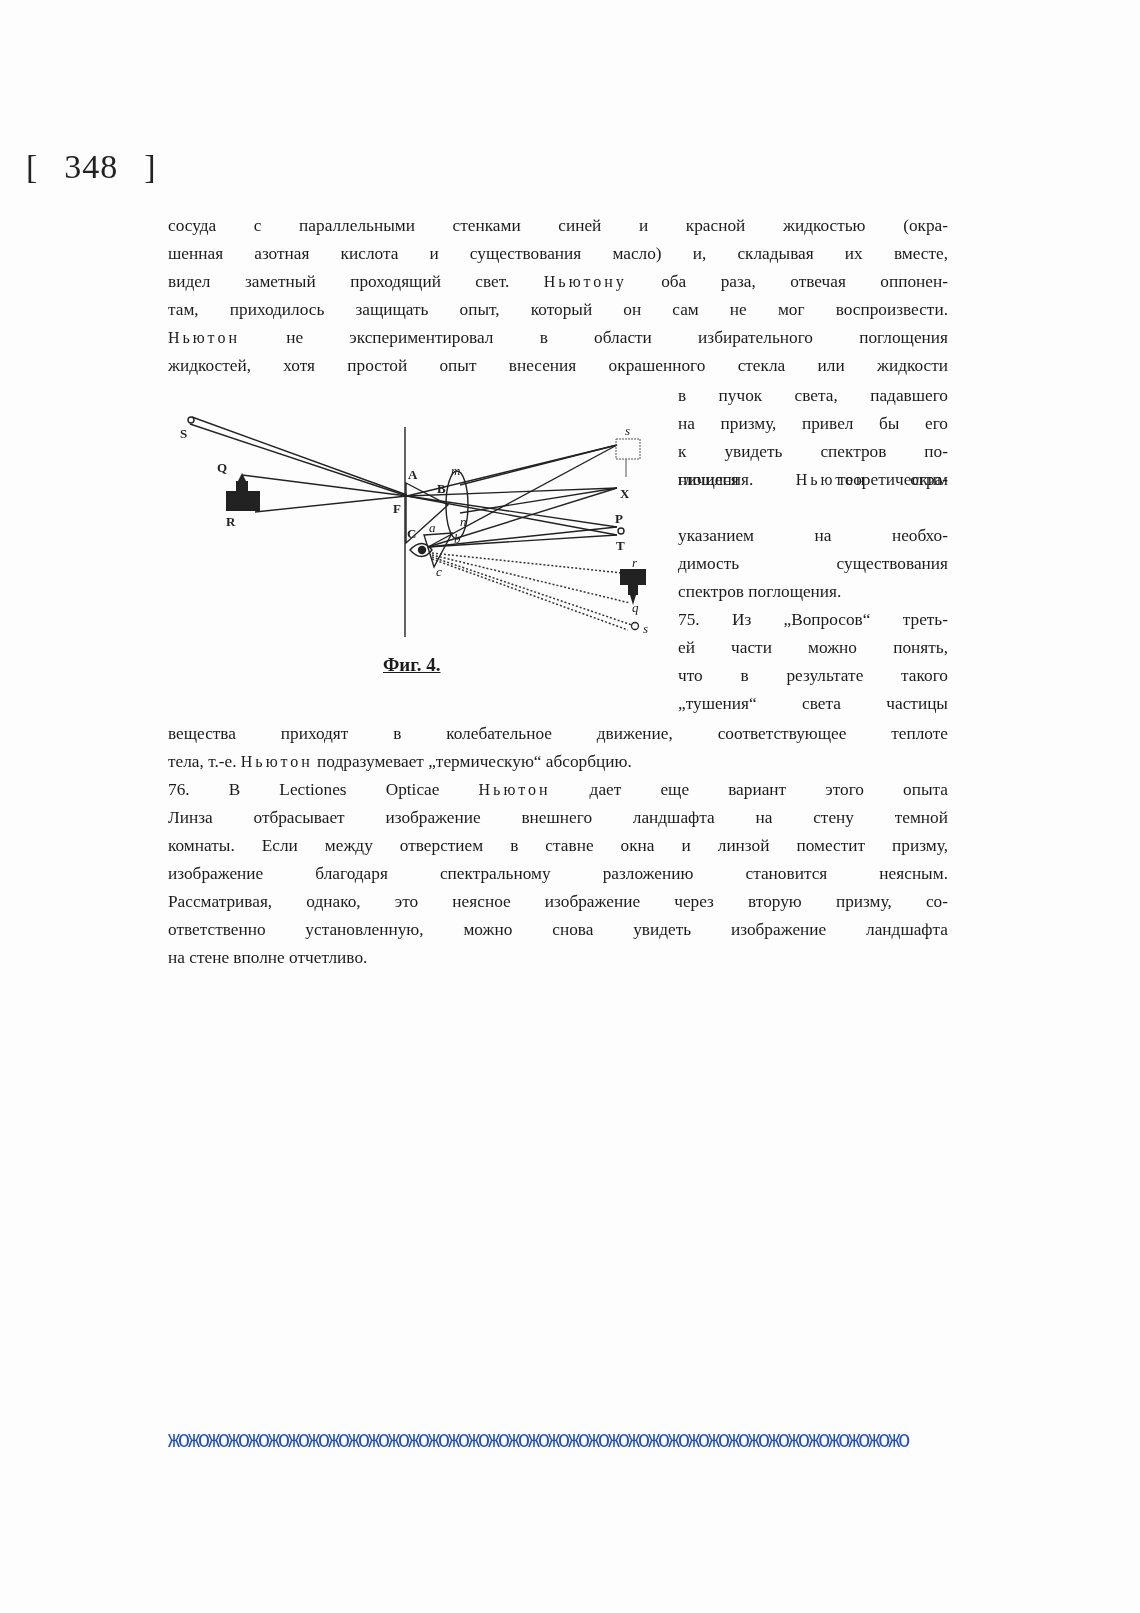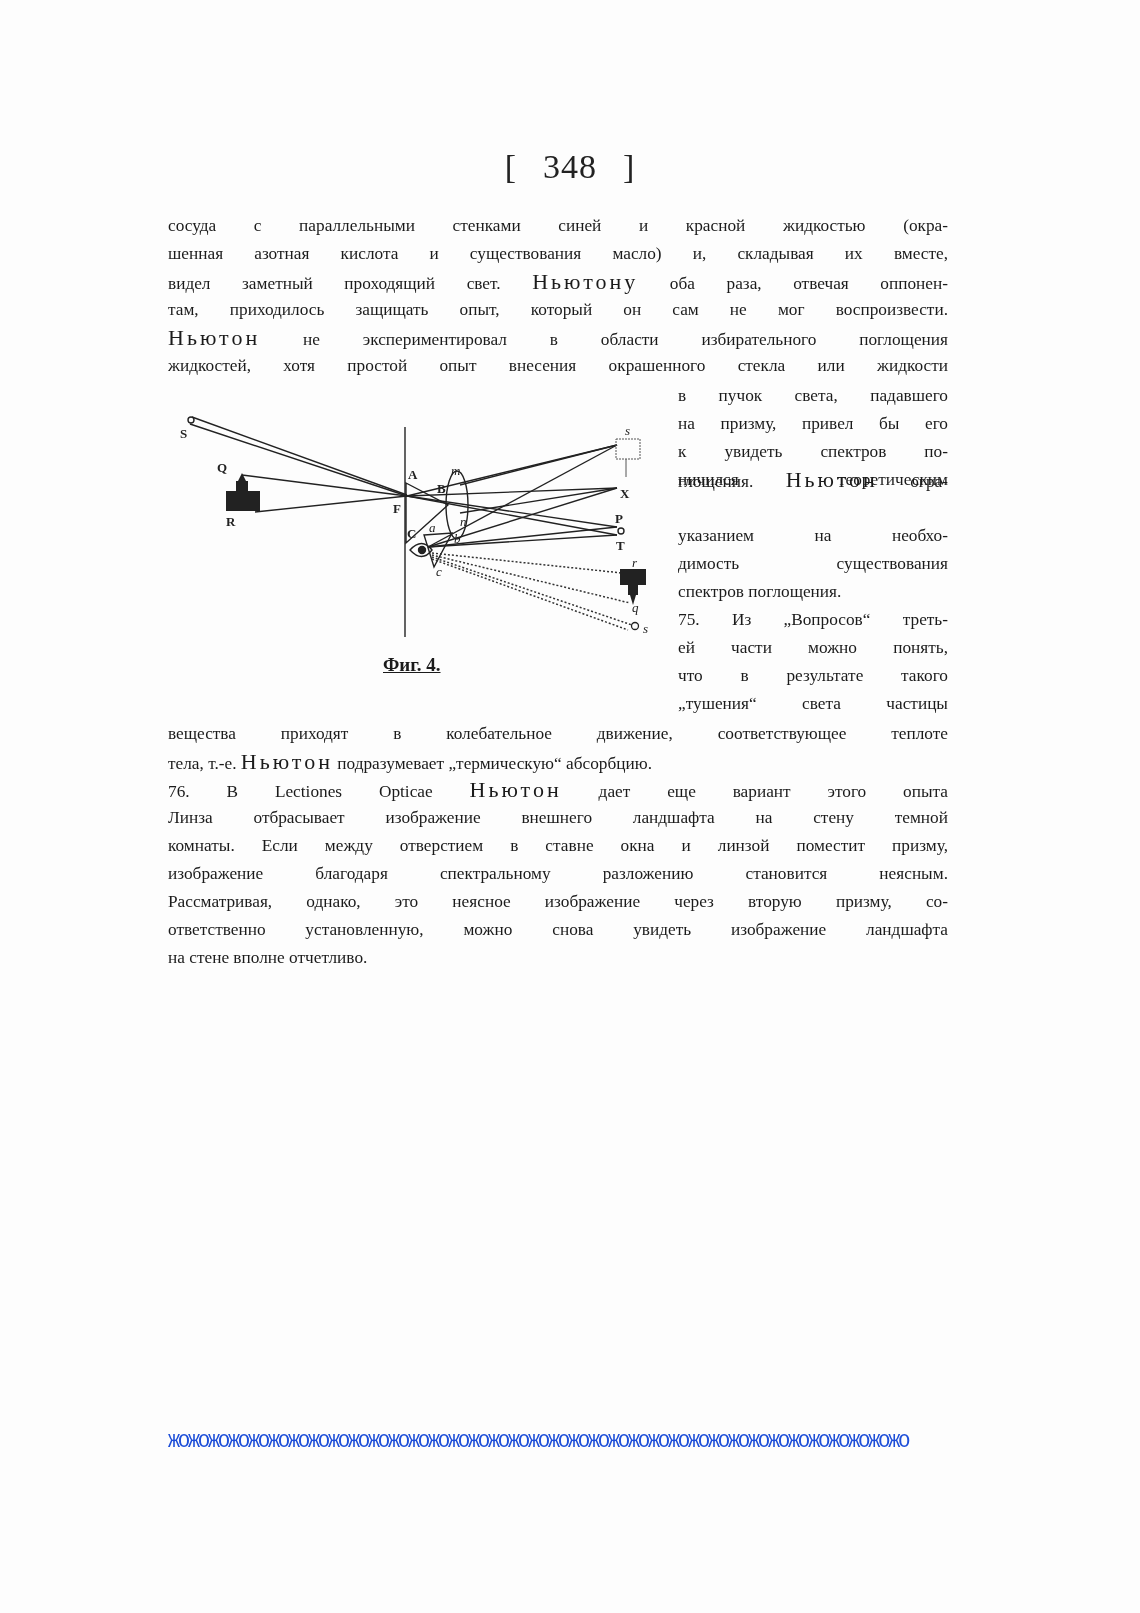--- a/index.html
+++ b/index.html
@@ -1,31 +1,31 @@
 <!DOCTYPE html>
 <html><head>
 <meta charset="utf-8">
 <style>
   html, body { margin:0; padding:0; }
   body {
     width:1140px; height:1613px; background:#fdfdfd; position:relative; overflow:hidden;
     font-family: "Liberation Serif", "DejaVu Serif", serif; color:#1b1b1b;
   }
   .page-number {
-    position:absolute; top:148px; left:0; width:1140px; text-align:center;
+    position:absolute; top:148px; left:0; width:1140px; 
     font-size:34px; letter-spacing:1px; color:#222;
   }
   .page-number .br { display:inline-block; margin:0 26px; font-weight:300; }
   .line {
     position:absolute; left:168px; width:780px; font-size:17.3px; line-height:28px;
     white-space:nowrap; text-align:justify; text-align-last:justify; height:28px; overflow:hidden;
   }
   .line.last { text-align-last:left; }
   .line.narrow { left:678px; width:270px; }
-  .spaced { letter-spacing:3px; font-size:22px; }
+  .spaced { letter-spacing:3px; font-size:16px; }
   .figure { position:absolute; left:170px; top:395px; width:500px; height:260px; }
   .fig-caption { position:absolute; left:383px; top:654px; font-size:19px; font-weight:bold;text-decoration:underline; }
   .ornament {
     position:absolute; left:168px; top:1430px; width:780px; height:24px; overflow:hidden;
     white-space:nowrap; font-family:Liberation Mono, monospace; font-size:20px; letter-spacing:-2px;
     color:#1d4ed8;
   }
 </style>
 </head>
 <body>

